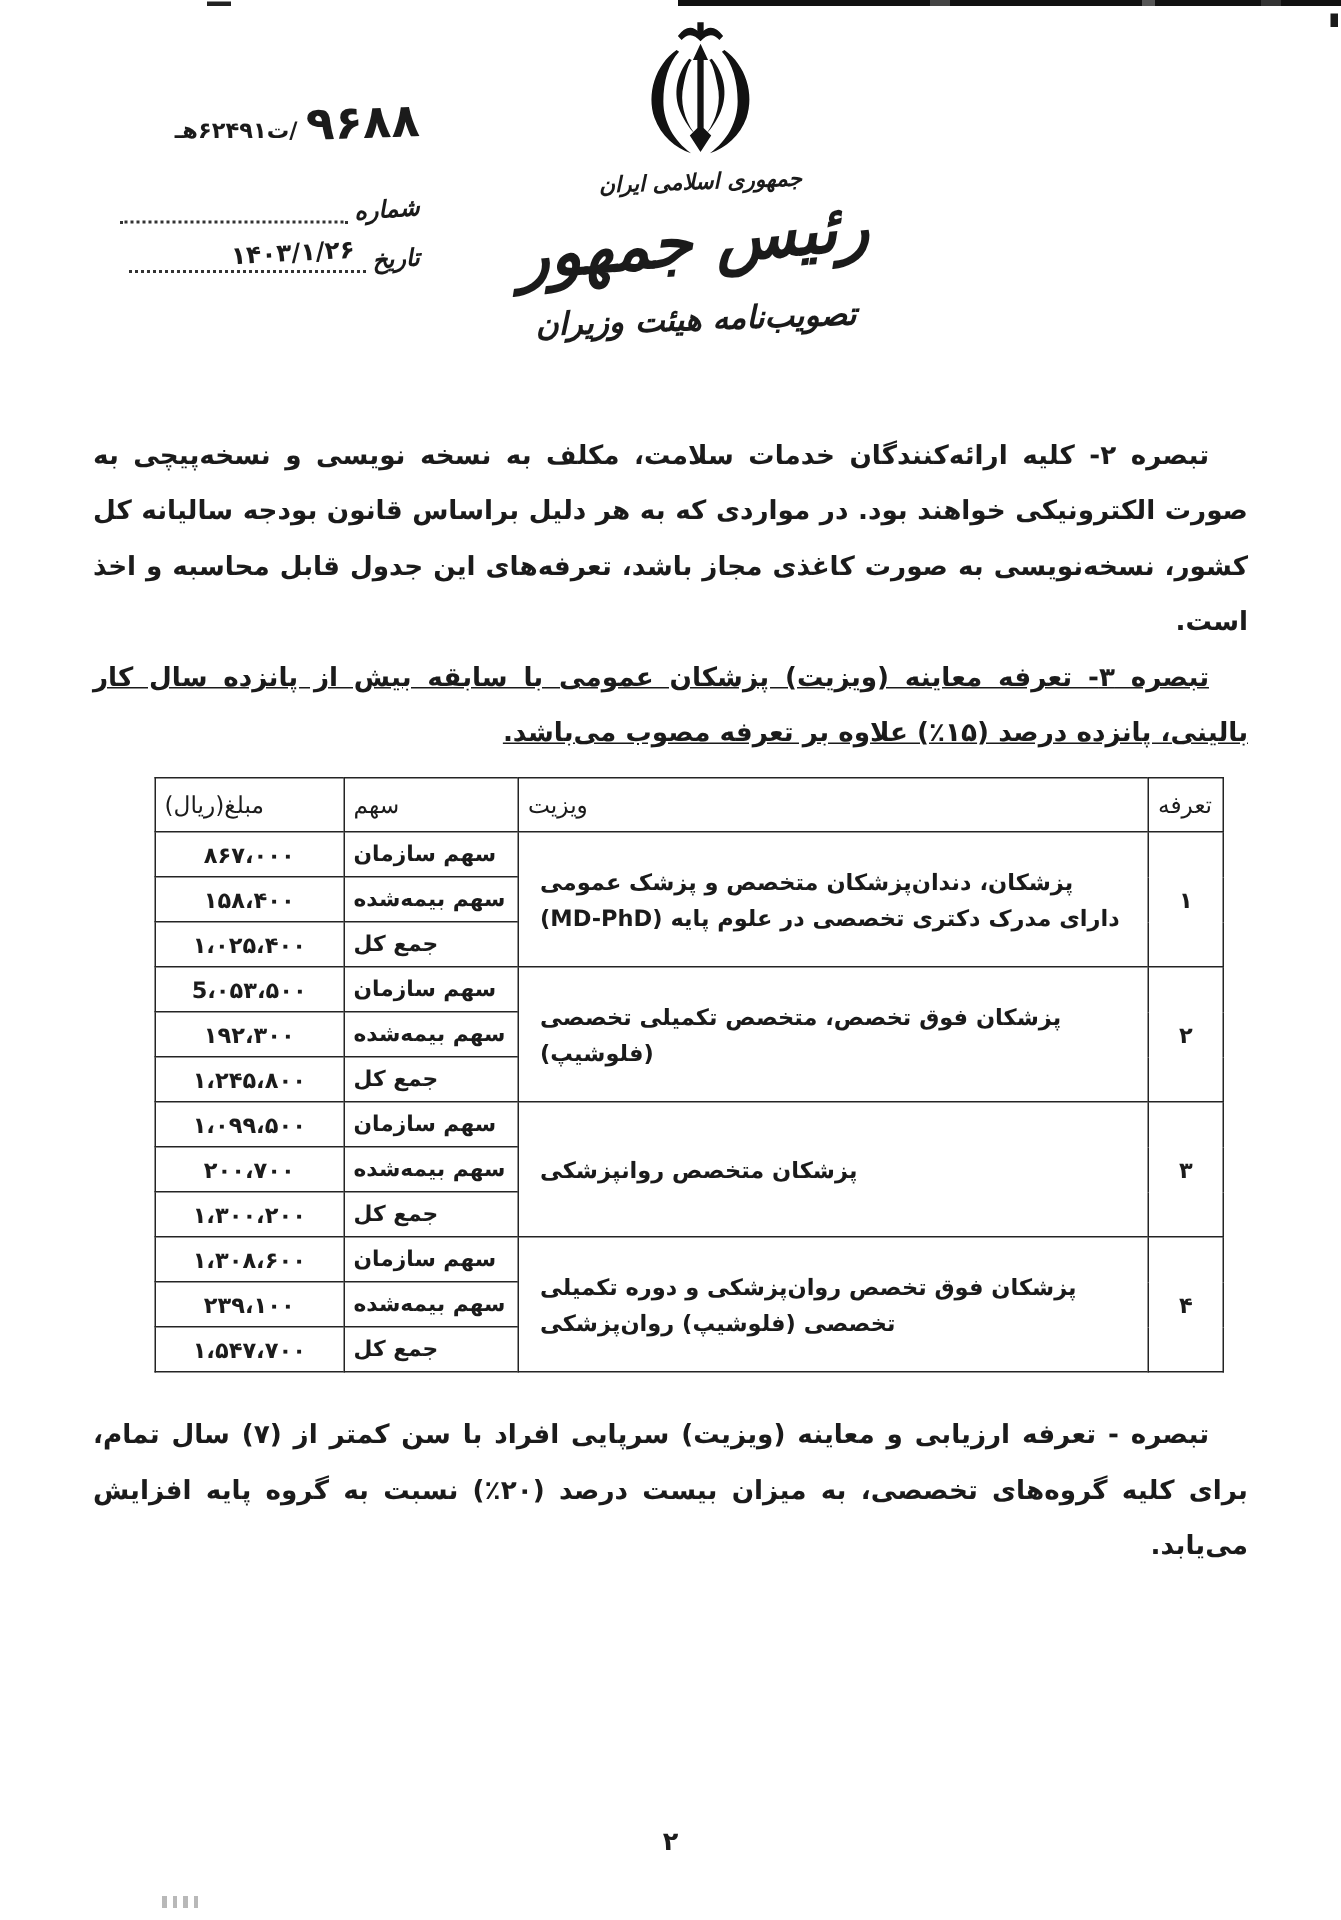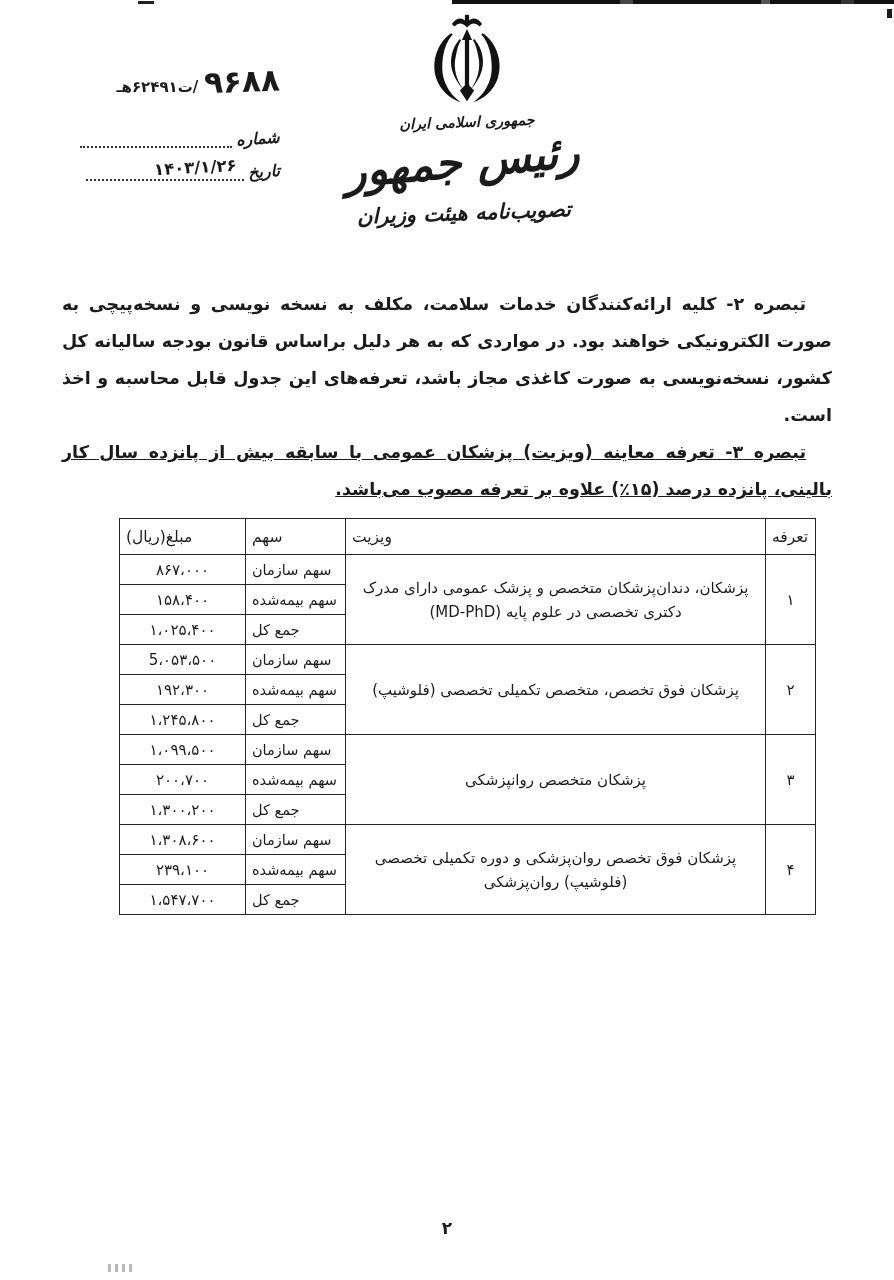--- a/index.html
+++ b/index.html
@@ -44,23 +44,23 @@
 
   
   .tariff-table{border-collapse:collapse;table-layout:fixed;direction:rtl;
     margin:10px 16px 24px auto;border:1.8px solid #1f1f1f;}
   .tariff-table col.c-no{width:50px;}
   .tariff-table col.c-visit{width:420px;}
   .tariff-table col.c-share{width:90px;}
   .tariff-table col.c-amount{width:126px;}
   .tariff-table th,.tariff-table td{border:1.6px solid #242424;padding:1px 6px;}
   .tariff-table th{height:33px;font-size:15.5px;font-weight:normal;text-align:left;}
-  .tariff-table td{height:27px;font-size:14.5px;font-weight:normal;}
+  .tariff-table td{height:27px;font-size:14.5px;font-weight:bold;}
   td.cell-no{text-align:center;font-size:15px;}
-  td.cell-visit{text-align:center;padding:4px 14px;line-height:24px;font-size:15px;}
+  td.cell-visit{text-align:left;padding:4px 14px;line-height:24px;font-size:15px;}
   td.cell-share{text-align:left;padding-right:8px;white-space:nowrap;}
   td.cell-amount{text-align:center;direction:ltr;font-size:15px;letter-spacing:.5px;}
 
   .page-number{position:absolute;bottom:42px;left:0;right:0;text-align:center;
     font-size:17px;font-weight:bold;}
 </style>
 </head>
 <body>
 
 <div class="page">
@@ -183,18 +183,19 @@
             <td class="cell-amount">۲۳۹،۱۰۰</td>
           </tr>
           <tr>
             <td class="cell-share">جمع کل</td>
             <td class="cell-amount">۱،۵۴۷،۷۰۰</td>
           </tr>
         </tbody>
     </table>
 
     <div id="paras-bottom">
+        <p class="body-par">تبصره - تعرفه ارزیابی و معاینه (ویزیت) سرپایی افراد با سن کمتر از (۷) سال تمام، برای کلیه گروه‌های تخصصی، به میزان بیست درصد (۲۰٪) نسبت به گروه پایه افزایش می‌یابد.</p>
       </div>
   </main>
 
   <div class="page-number">۲</div>
 
 </div>
 
 </body></html>

